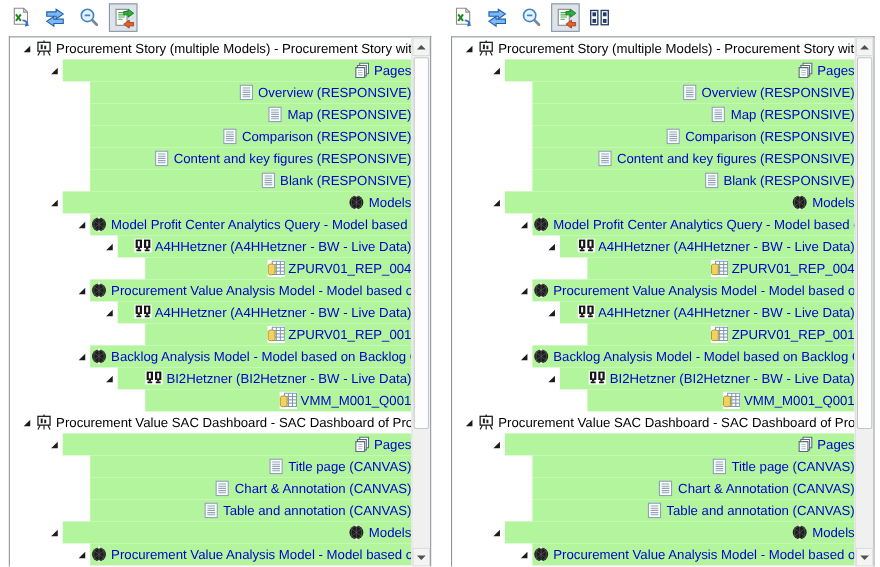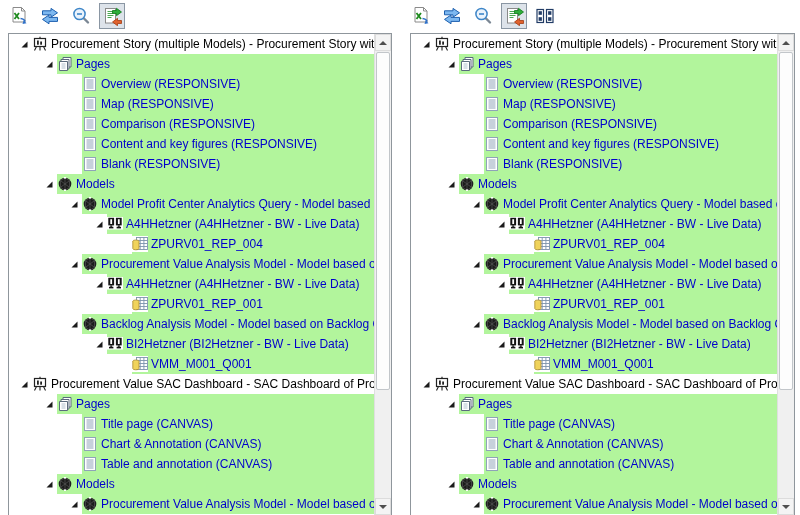--- a/index.html
+++ b/index.html
@@ -19,21 +19,21 @@
 
   .panel{position:absolute;top:33px;bottom:0;background:#ffffff;
     border:1px solid #8f969c;border-bottom:none;box-sizing:border-box;overflow:hidden;}
   #panel-left{left:8px;width:384px;}
   #panel-right{left:410px;width:385px;}
 
   .tree{position:absolute;top:0;left:0;right:17px;bottom:0;overflow:hidden;}
   .row{height:20px;display:flex;align-items:center;white-space:nowrap;}
   .exp{flex:0 0 15px;width:15px;height:20px;display:flex;align-items:center;justify-content:center;}
   .hl{flex:1 1 auto;display:flex;align-items:center;height:20px;overflow:hidden;min-width:0;}
-  .row.diff .hl{background:var(--hl);color:var(--blue);}
+  .row.diff .hl{background:var(--hl);color:var(--blue);justify-content:flex-end;}
   .row.plain .hl{background:transparent;color:#000;}
   .nicon{flex:0 0 16px;width:16px;height:16px;margin-right:3px;}
   .nicon svg{display:block;}
   .lbl{overflow:hidden;}
 
   .vscroll{position:absolute;top:0;right:0;bottom:0;width:17px;background:#f0f0f0;
     border-left:1px solid #dfdfdf;box-sizing:border-box;}
   .sb-btn{position:absolute;left:0;width:16px;height:17px;background:#f4f4f4;
     border:1px solid #dcdcdc;box-sizing:border-box;display:flex;align-items:center;justify-content:center;}
   .sb-up{top:0;}

